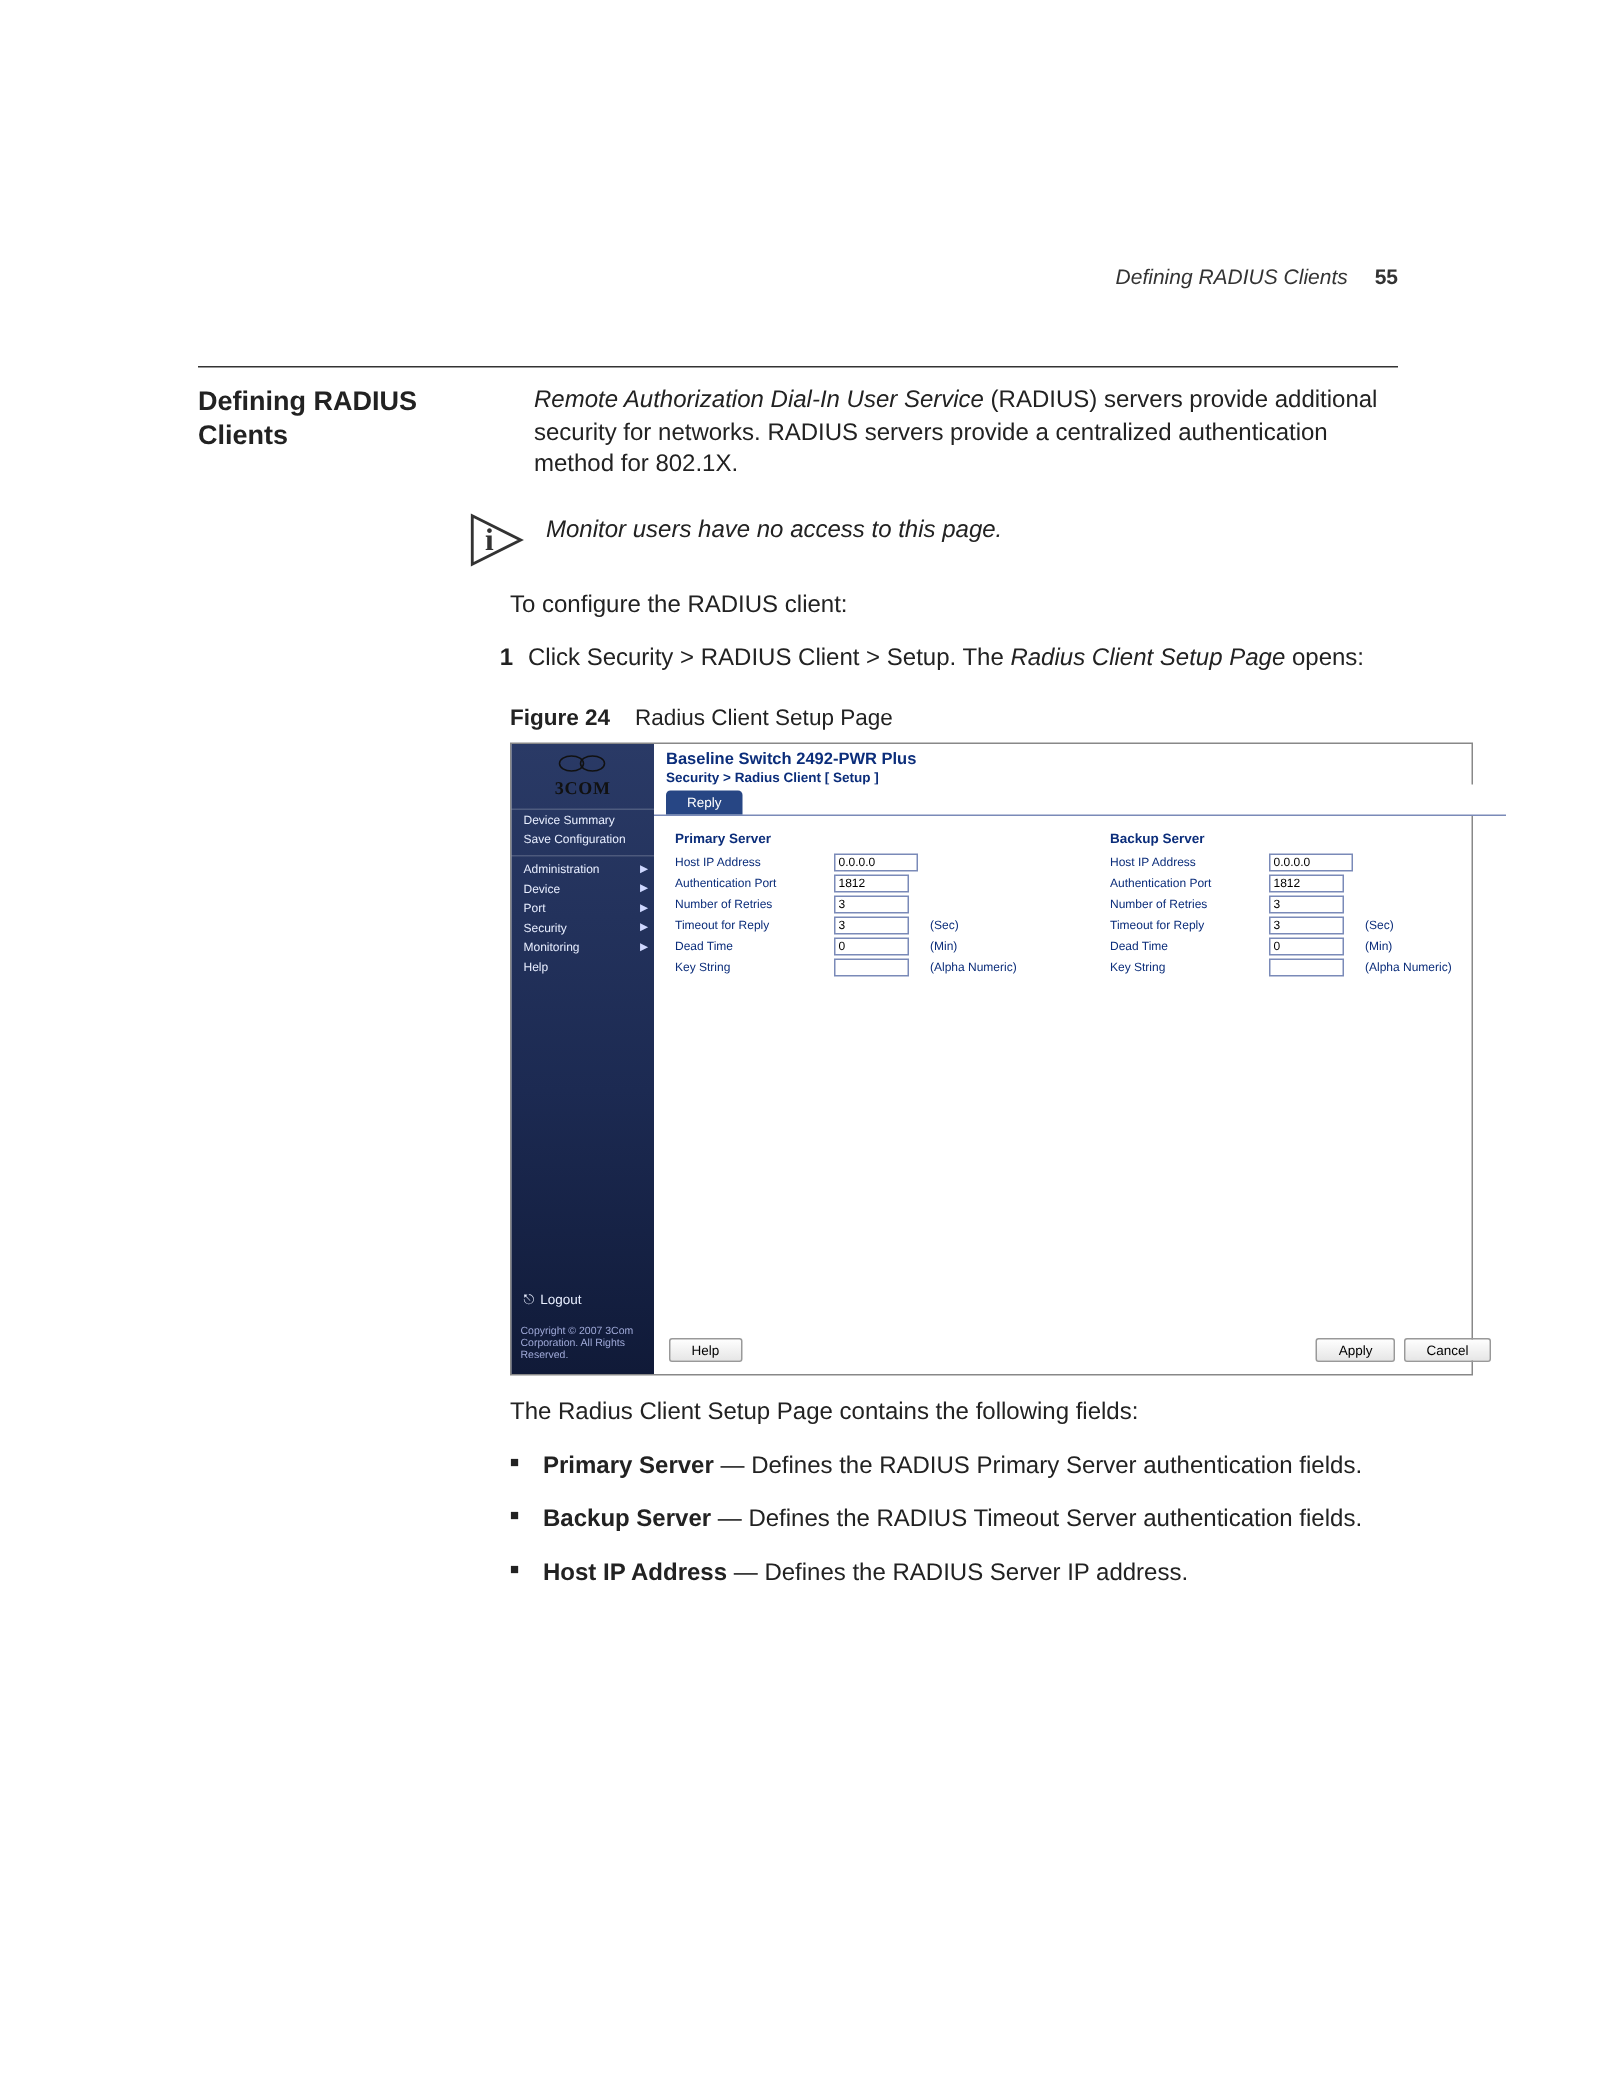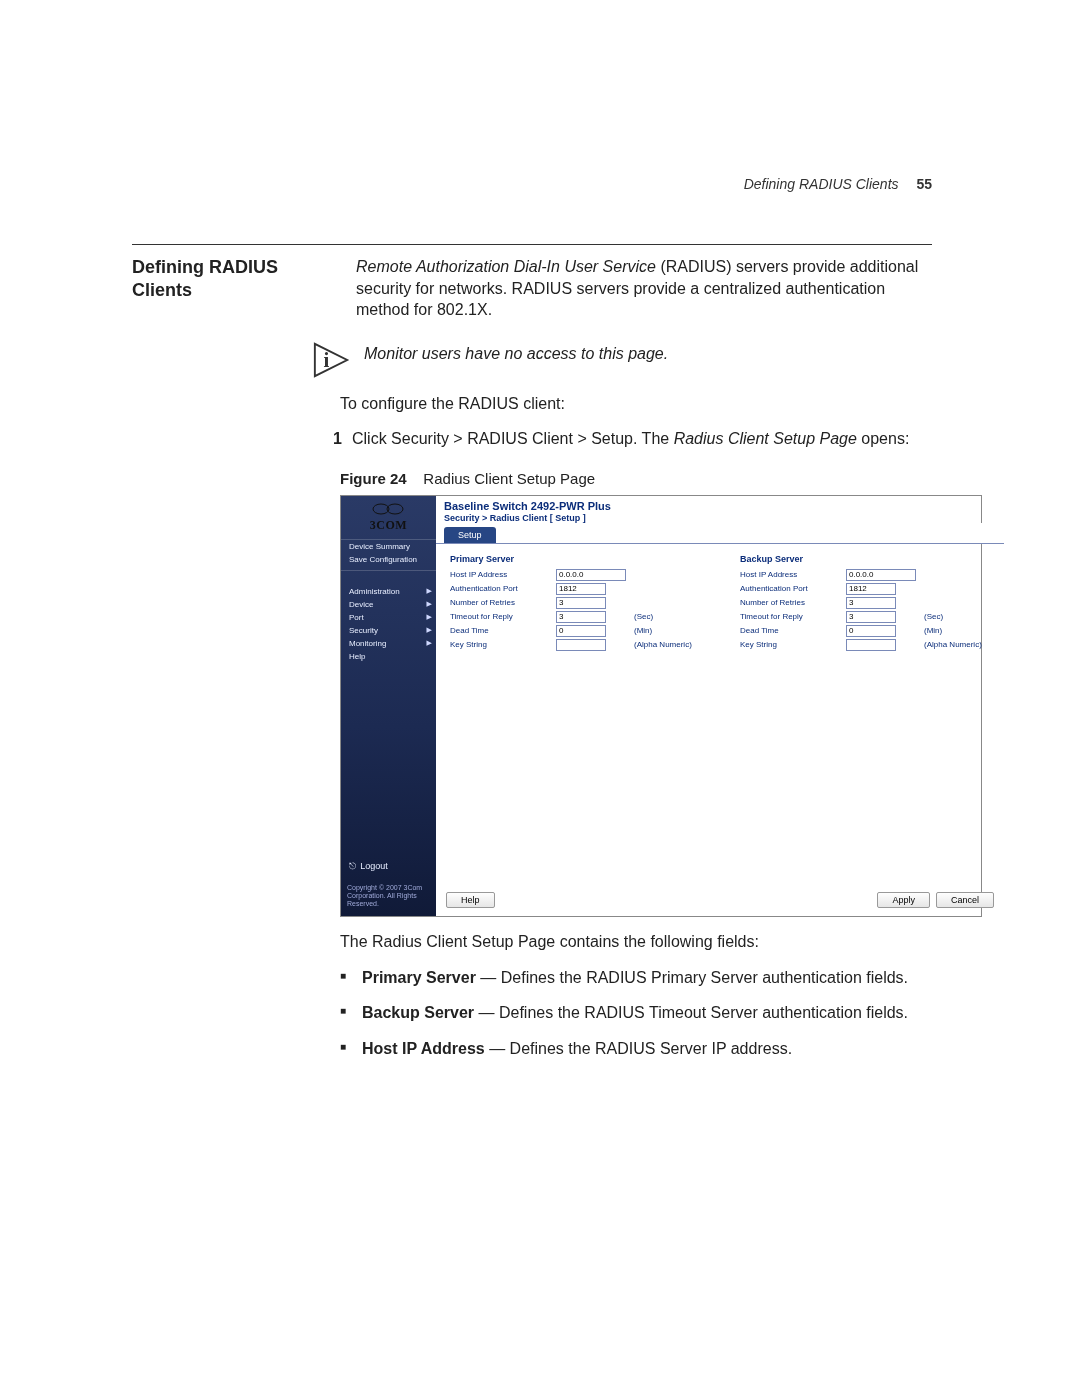--- a/index.html
+++ b/index.html
@@ -126,21 +126,21 @@
     padding: 6px 0 4px;
     font-weight: bold;
     color: #111;
     font-size: 12px;
     letter-spacing: 0.5px;
     font-family: Liberation Serif, serif;
     background: transparent;
   }
   .shot .brand svg { display:block; margin:0 auto 2px; }
   .shot .nav ul.sec1 {
-    list-style: none; margin: 2px 0 12px 0; padding: 0 0 4px 0;
+    list-style: none; margin: 2px 0 0 0; padding: 0 0 4px 0;
     border-top: 1px solid rgba(255,255,255,.18);
     border-bottom: 1px solid rgba(255,255,255,.18);
     text-align: right;
   }
   .shot .nav ul.sec2 {
     list-style: none; margin: 2px 0 0 0; padding: 0;
   }
   .shot .nav li {
     padding: 2px 4px 2px 8px;
     display: flex; justify-content: space-between; align-items: center;
@@ -193,21 +193,21 @@
   .shot table.frm td.lbl { width: 102px; font-size: 8px; white-space: nowrap; }
   .shot table.frm td.unit { font-size: 8px; padding-left: 4px; }
   .shot input.fld {
     border: 1px solid #7a8ab8;
     height: 12px; font-size: 8px;
     padding: 0 2px;
     width: 50px;
     box-sizing: border-box;
     background: #fff;
   }
-  .shot input.fld.wide { width: 70px; }
+  .shot input.fld.wide { width: 56px; }
   .shot .btnrow {
     display: flex; justify-content: space-between; align-items: center;
     padding: 6px 10px 8px 10px;
   }
   .shot .btn {
     border: 1px solid #999;
     background: linear-gradient(#fefefe,#e6e6e6);
     font-size: 9px;
     padding: 2px 14px;
     border-radius: 2px;
@@ -335,21 +335,21 @@
         </div>
         <div class="copyright">Copyright © 2007 3Com Corporation. All Rights Reserved.</div>
       </div>
 
       <div class="main">
         <div class="titlebar">
           <div class="pname">Baseline Switch 2492-PWR Plus</div>
           <div class="bcrumb">Security &gt; Radius Client [ Setup ]</div>
         </div>
         <div class="tabrow">
-          <div class="tab">Setup</div>
+          <div class="tab">Reply</div>
         </div>
 
         <div class="form-area">
 
           <div class="server-block">
             <h4>Primary Server</h4>
             <table class="frm">
               <tbody>
                   <tr>
                     <td class="lbl">Host IP Address</td>

